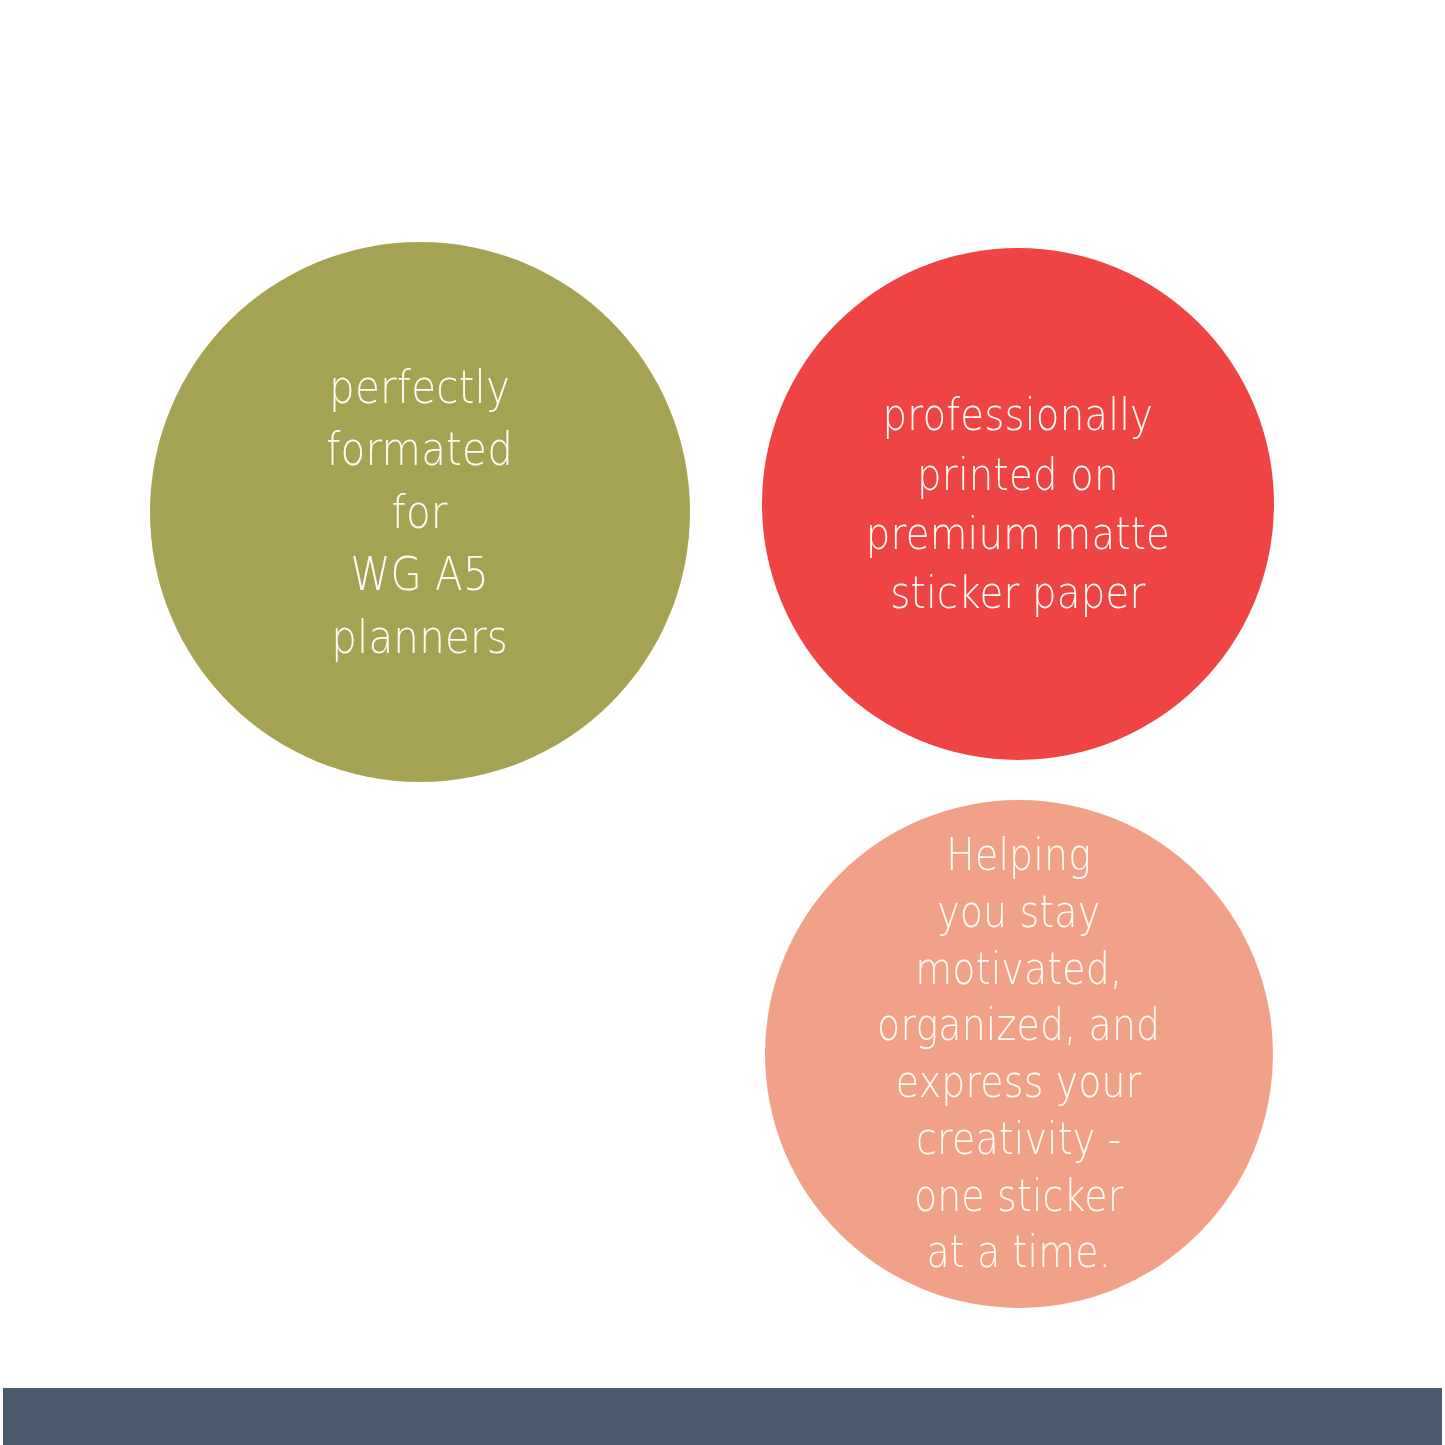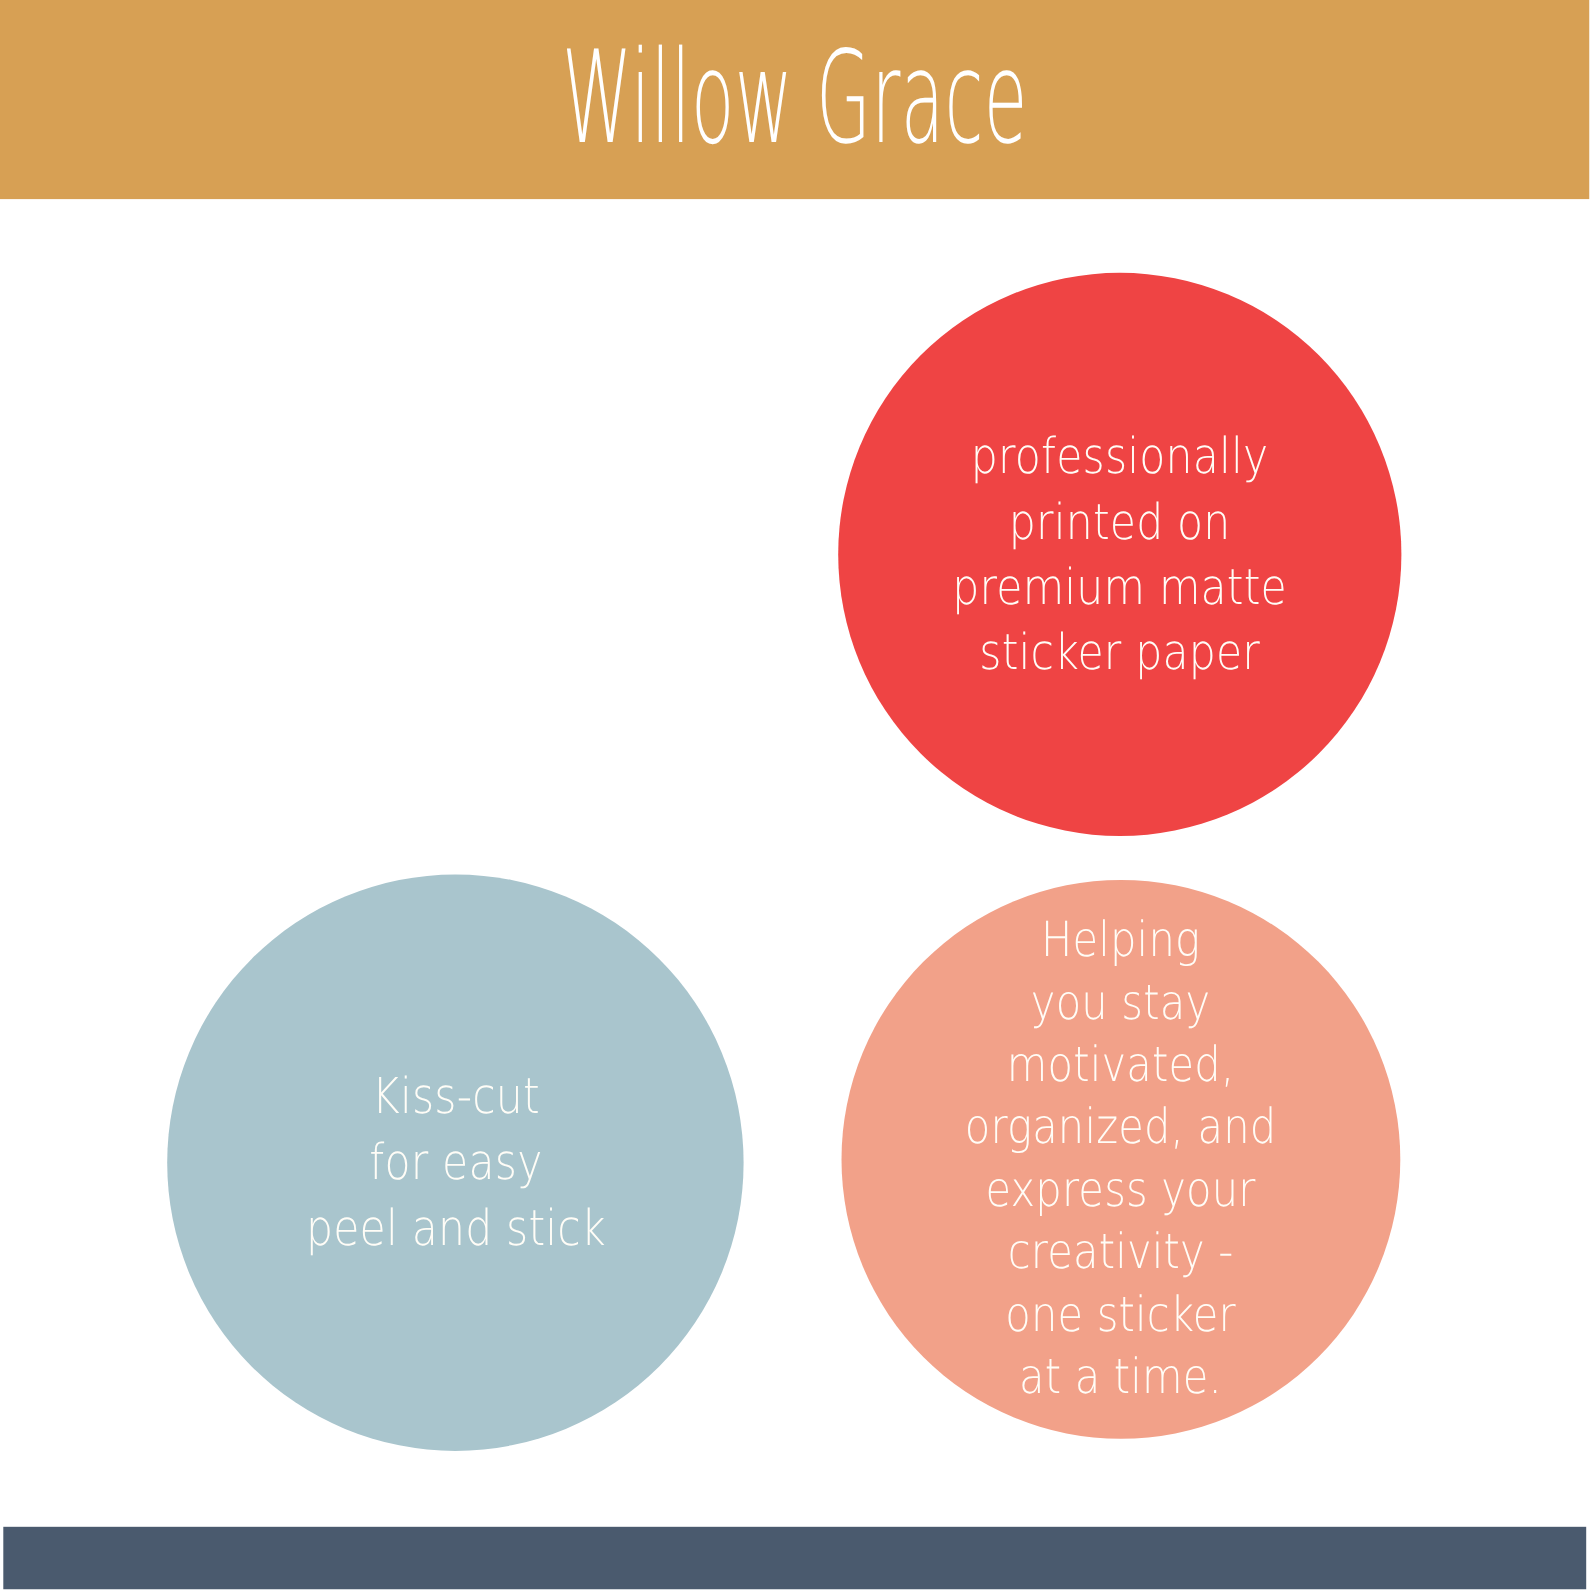--- a/index.html
+++ b/index.html
@@ -126,39 +126,38 @@
     width: 1439px;
     height: 57px;
     background: #4a5a6e;
   }
 </style>
 </head>
 <body>
 
 <div class="page">
 
-  <div class="header-band">
-    <div class="brand-title">Willow Grace</div>
-  </div>
 
   <div class="circle-grid">
 
+    <div class="circle circle-green">
+      <div class="circle-text">perfectly
+formated
+for
+WG A5
+planners</div>
+    </div>
 
     <div class="circle circle-orange">
       <div class="circle-text">professionally
 printed on
 premium matte
 sticker paper</div>
     </div>
 
-    <div class="circle circle-blue">
-      <div class="circle-text">Kiss-cut
-for easy
-peel and stick</div>
-    </div>
 
     <div class="circle circle-pink">
       <div class="circle-text">Helping
 you stay
 motivated,
 organized, and
 express your
 creativity -
 one sticker
 at a time.</div>

